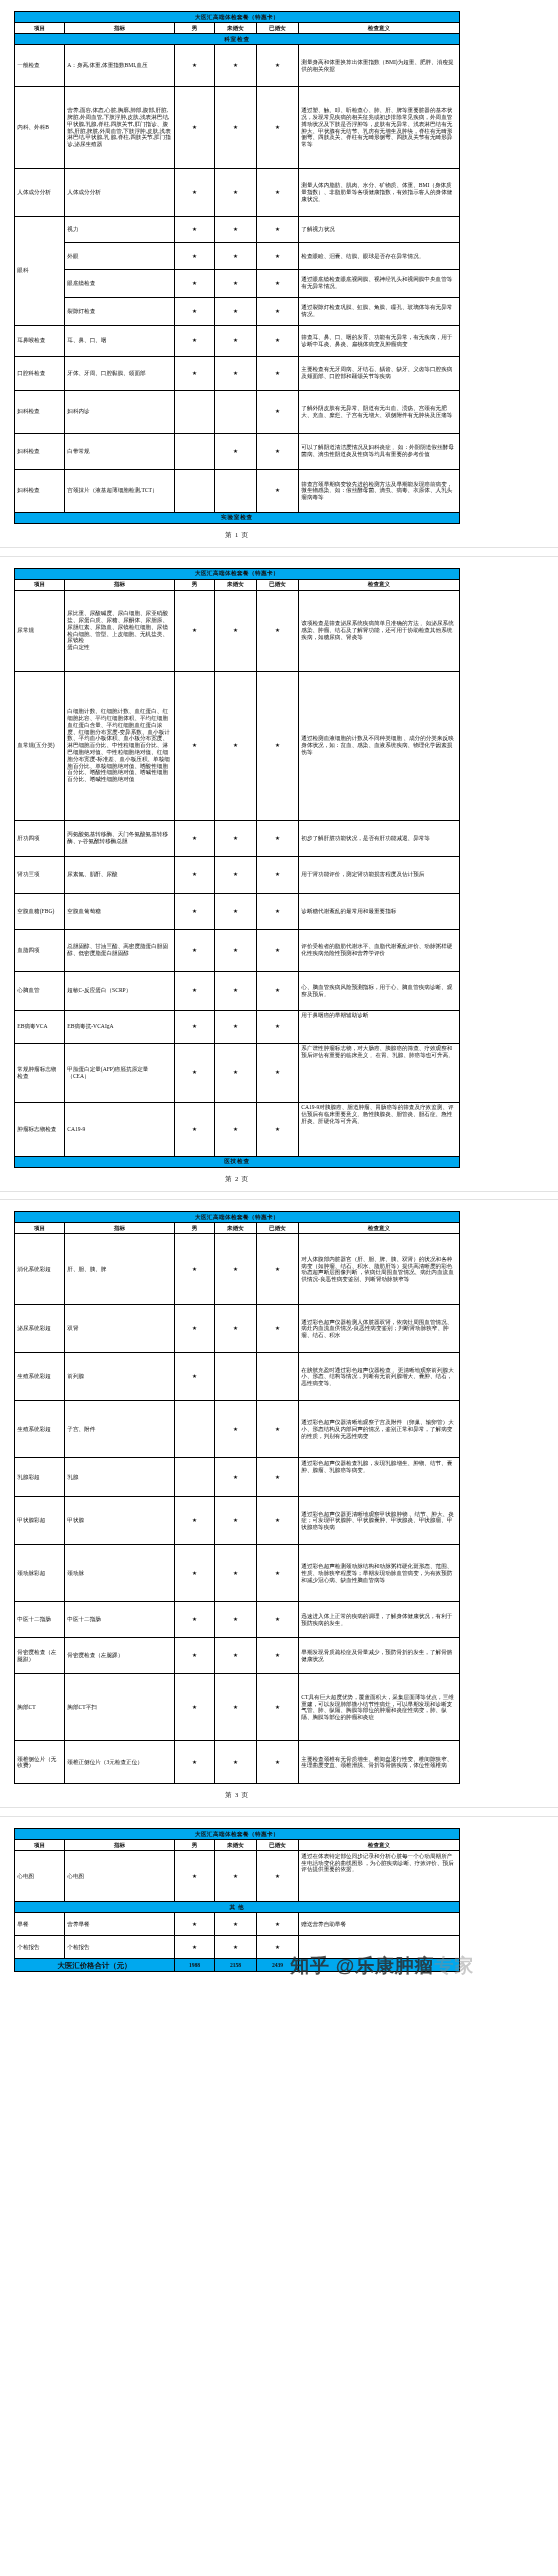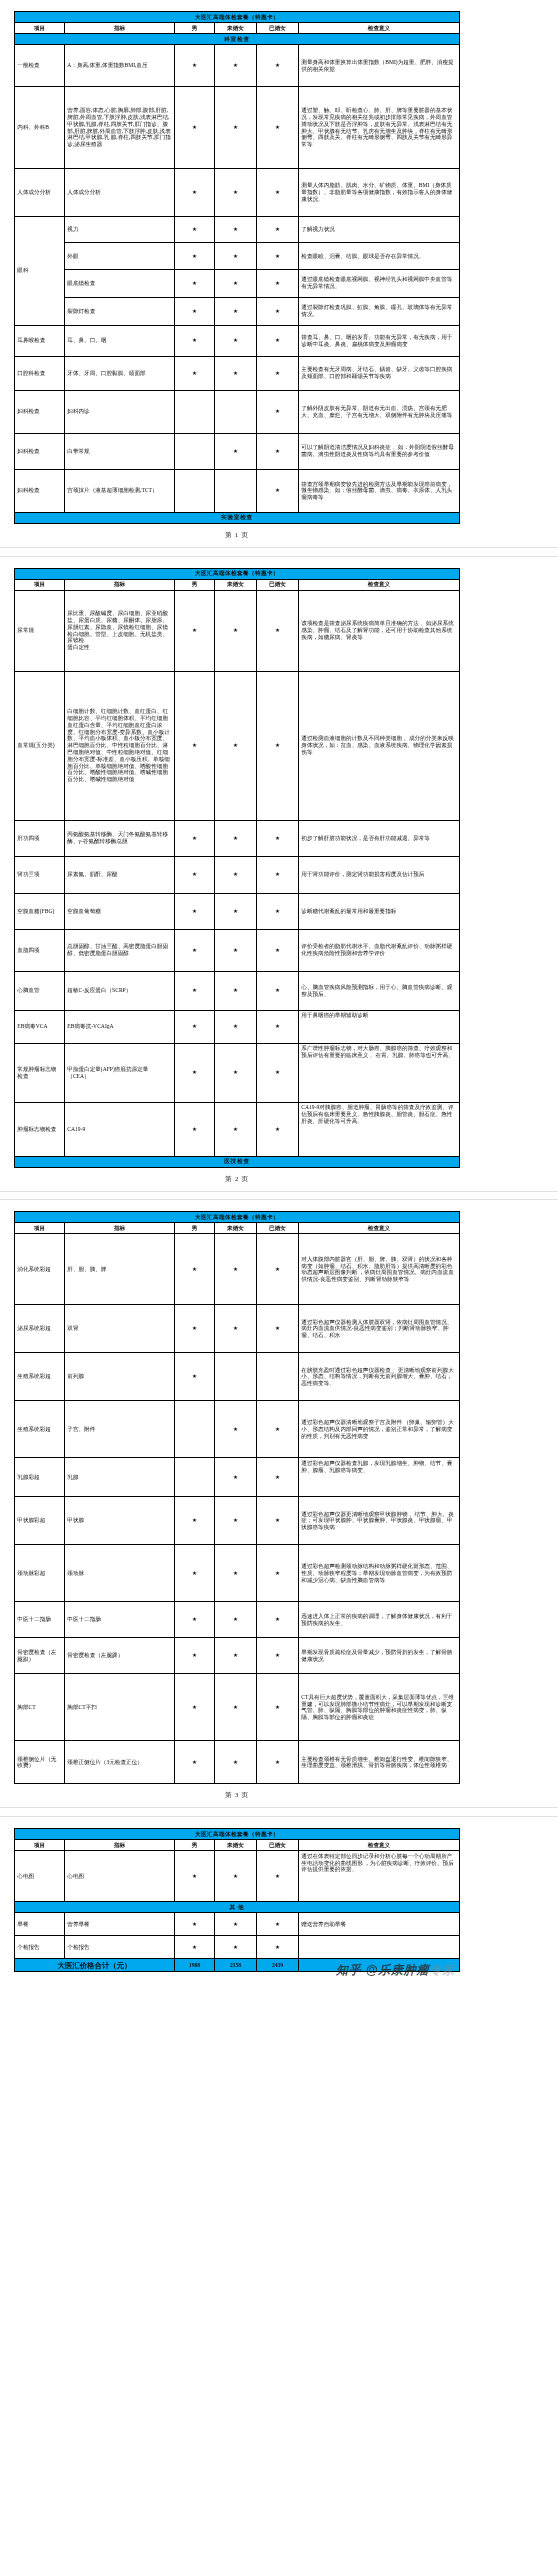--- a/index.html
+++ b/index.html
@@ -78,30 +78,29 @@
   .total-row td{
     background:#00a8ee;
     font-weight:bold;
     text-align:center;
     font-size:7px;
     padding:3.9px 0;
   }
   .total-row td.lbl{font-size:7.4px;}
   .watermark{
     position:absolute;
-    right:19px;
+    right:0;
     bottom:4.7px;
-    font-size:12px;
+    font-size:19px;
     font-weight:bold;
     color:#2b2b2b;
     opacity:.82;
     font-family:"Liberation Sans",sans-serif;
     letter-spacing:0.8px;
     pointer-events:none;
-    font-style:italic;
   }
   .watermark .fade{color:#8a8a8a;opacity:.55;}
 </style>
 </head>
 <body>
 
 <div class="page">
   <table class="exam">
     <colgroup>
       <col style="width:50px">

